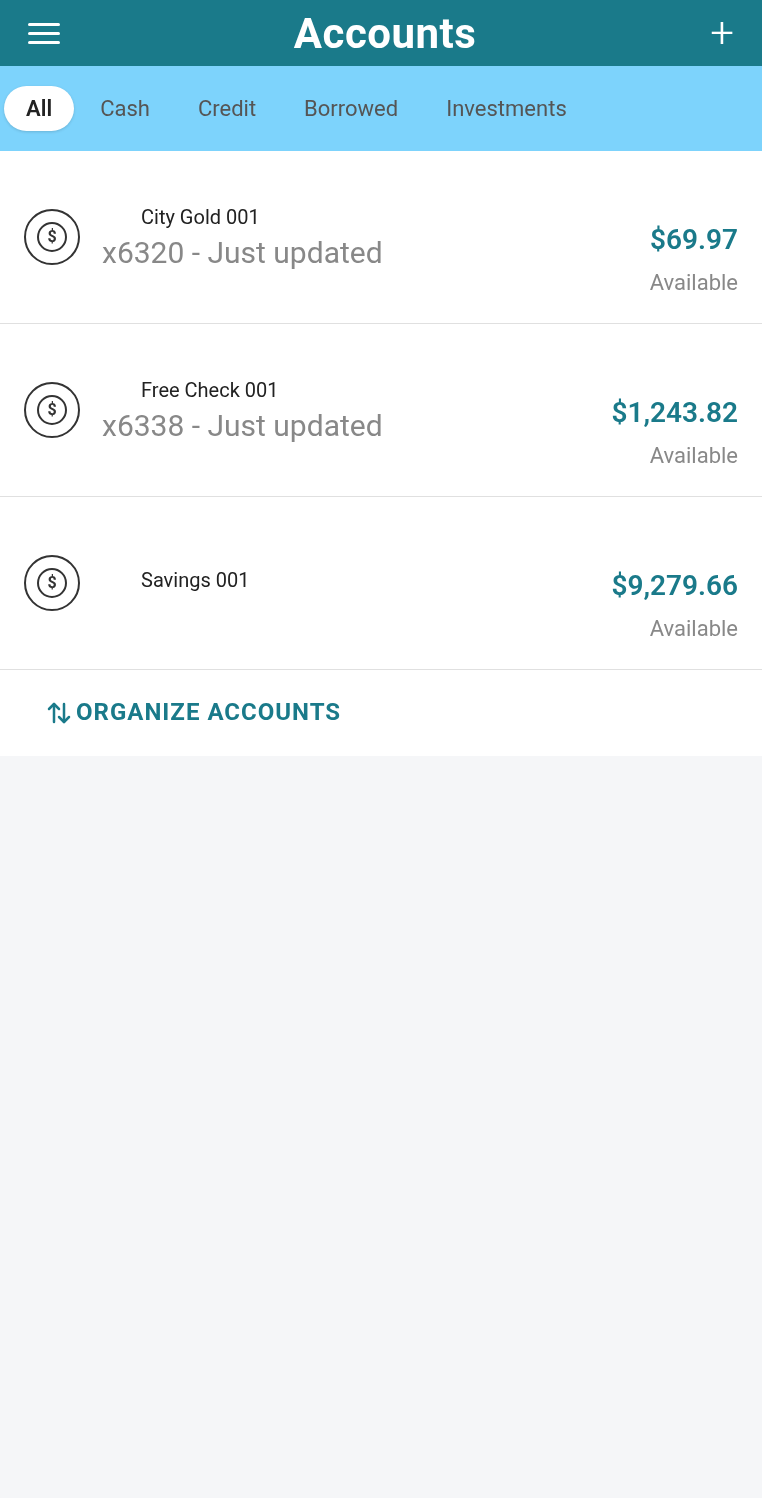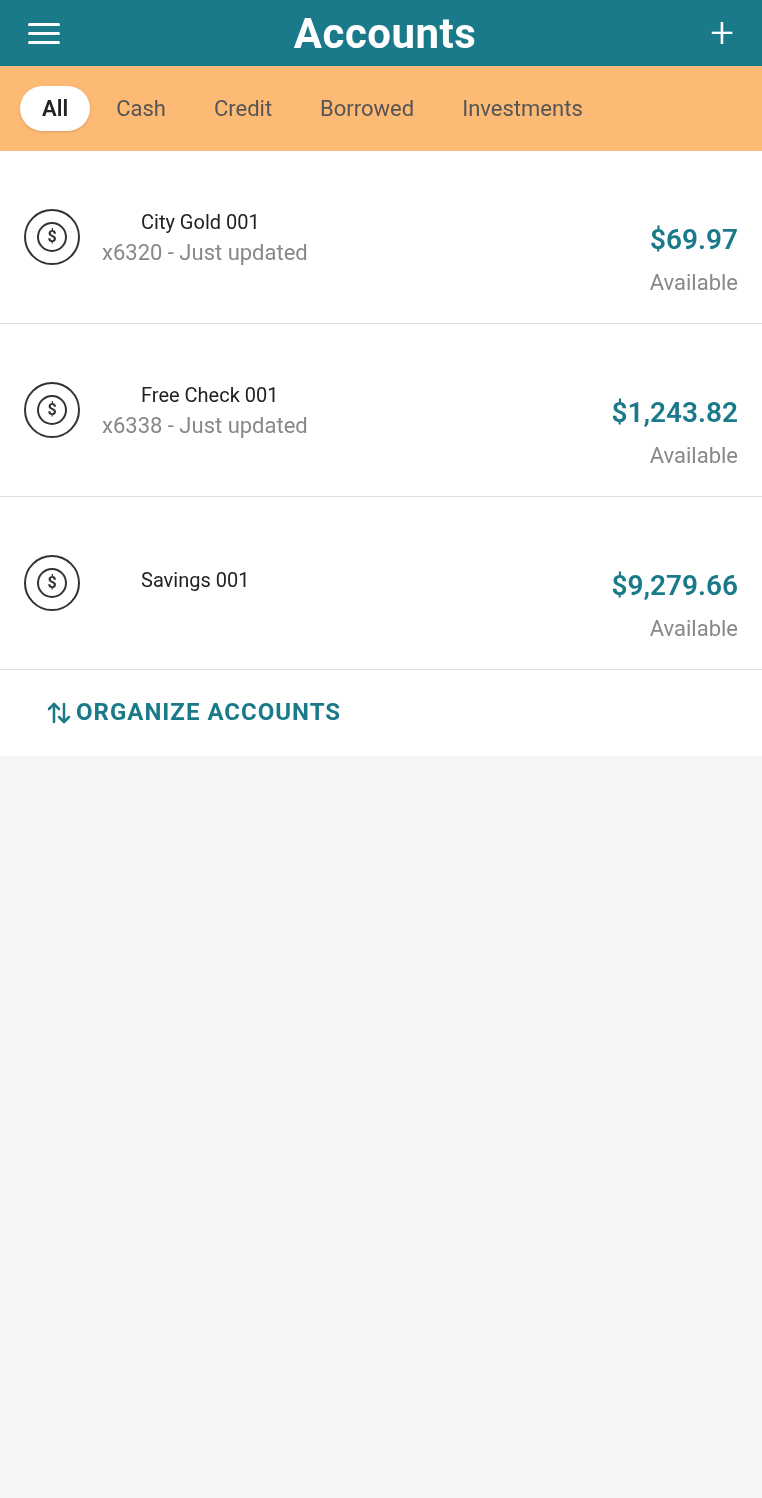--- a/index.html
+++ b/index.html
@@ -52,22 +52,22 @@
     .header-add-icon {
       color: white;
       font-size: 42px;
       font-weight: 300;
       cursor: pointer;
       line-height: 1;
     }
 
     
     .filter-bar {
-      background: #fdba74;
-      padding: 20px 20px;
+      background: #7dd3fc;
+      padding: 20px 4px;
       display: flex;
       align-items: center;
       gap: 4px;
     }
 
     .filter-pill {
       padding: 10px 22px;
       border-radius: 30px;
       font-size: 22px;
       cursor: pointer;
@@ -121,21 +121,21 @@
 
     .account-name {
       font-size: 20px;
       font-weight: 400;
       color: #222;
       margin-bottom: 6px;
       margin-left: 39px;
     }
 
     .account-sub {
-      font-size: 22px;
+      font-size: 30px;
       color: #888;
     }
 
     .account-amount {
       text-align: right;
     }
 
     .account-balance {
       font-size: 28px;
       font-weight: 600;

